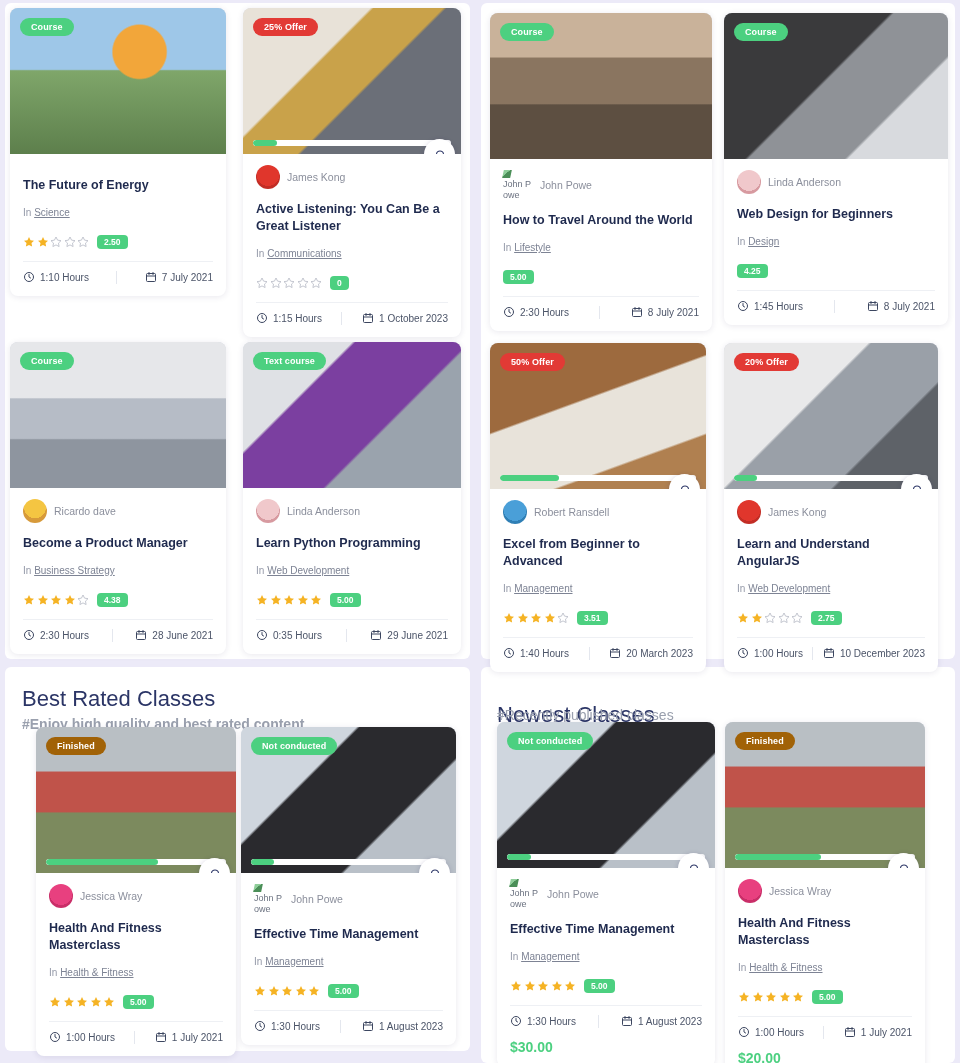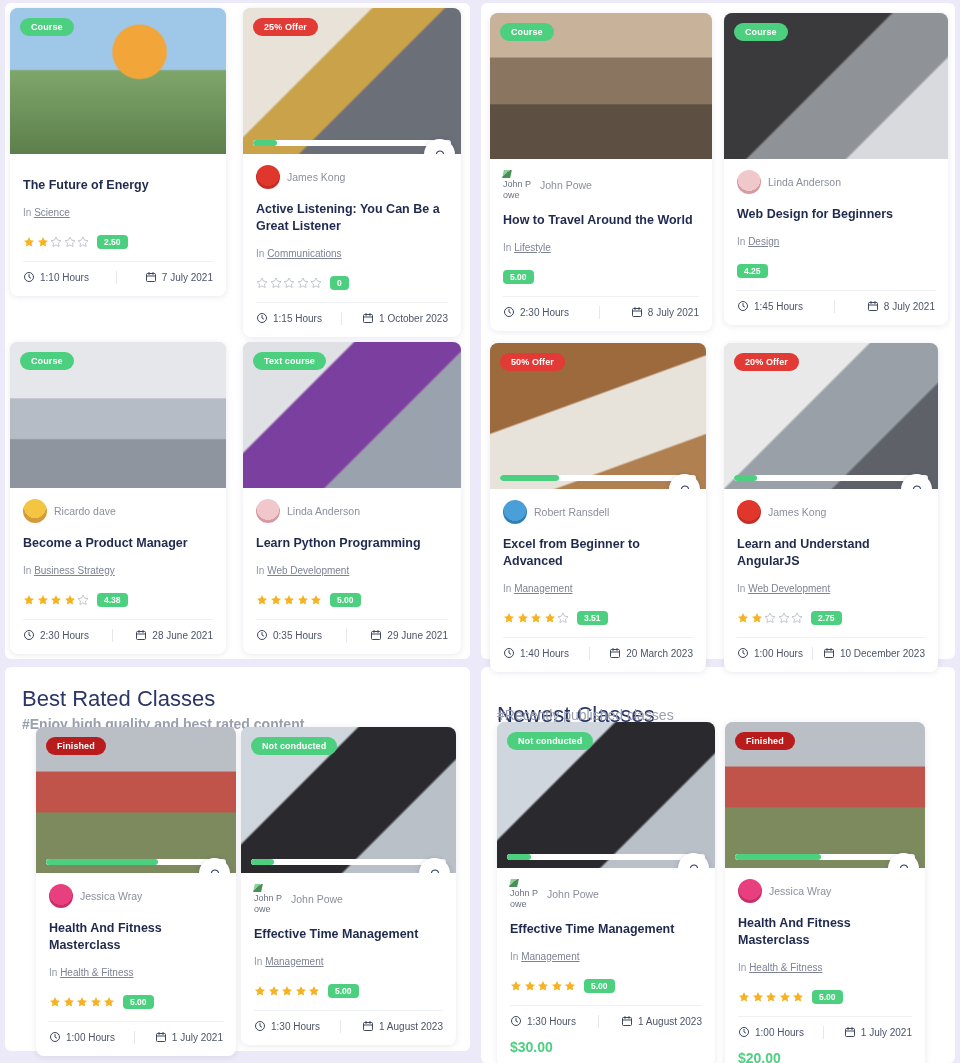--- a/index.html
+++ b/index.html
@@ -41,21 +41,21 @@
   }
   .tag {
     position: absolute; top: 10px; left: 10px;
     color: #fff; font-size: 9px; font-weight: 600;
     padding: 4px 11px; border-radius: 11px;
     letter-spacing: .1px;
     z-index: 3;
   }
   .tag.green  { background: #4cd080; }
   .tag.red    { background: #e23a35; text-align: center; }
-  .tag.navy   { background: #b91c1c; text-align: center; }
+  .tag.navy   { background: #a16207; text-align: center; }
 
   .progress-wrap {
     position: absolute; left: 10px; right: 10px; bottom: 8px;
     height: 6px; background: #ffffff; border-radius: 3px;
     overflow: hidden; z-index: 2;
   }
   .progress-bar { height: 100%; background: #4cd080; border-radius: 3px; }
 
   .bell {
     position: absolute; right: 6px; bottom: -16px;

